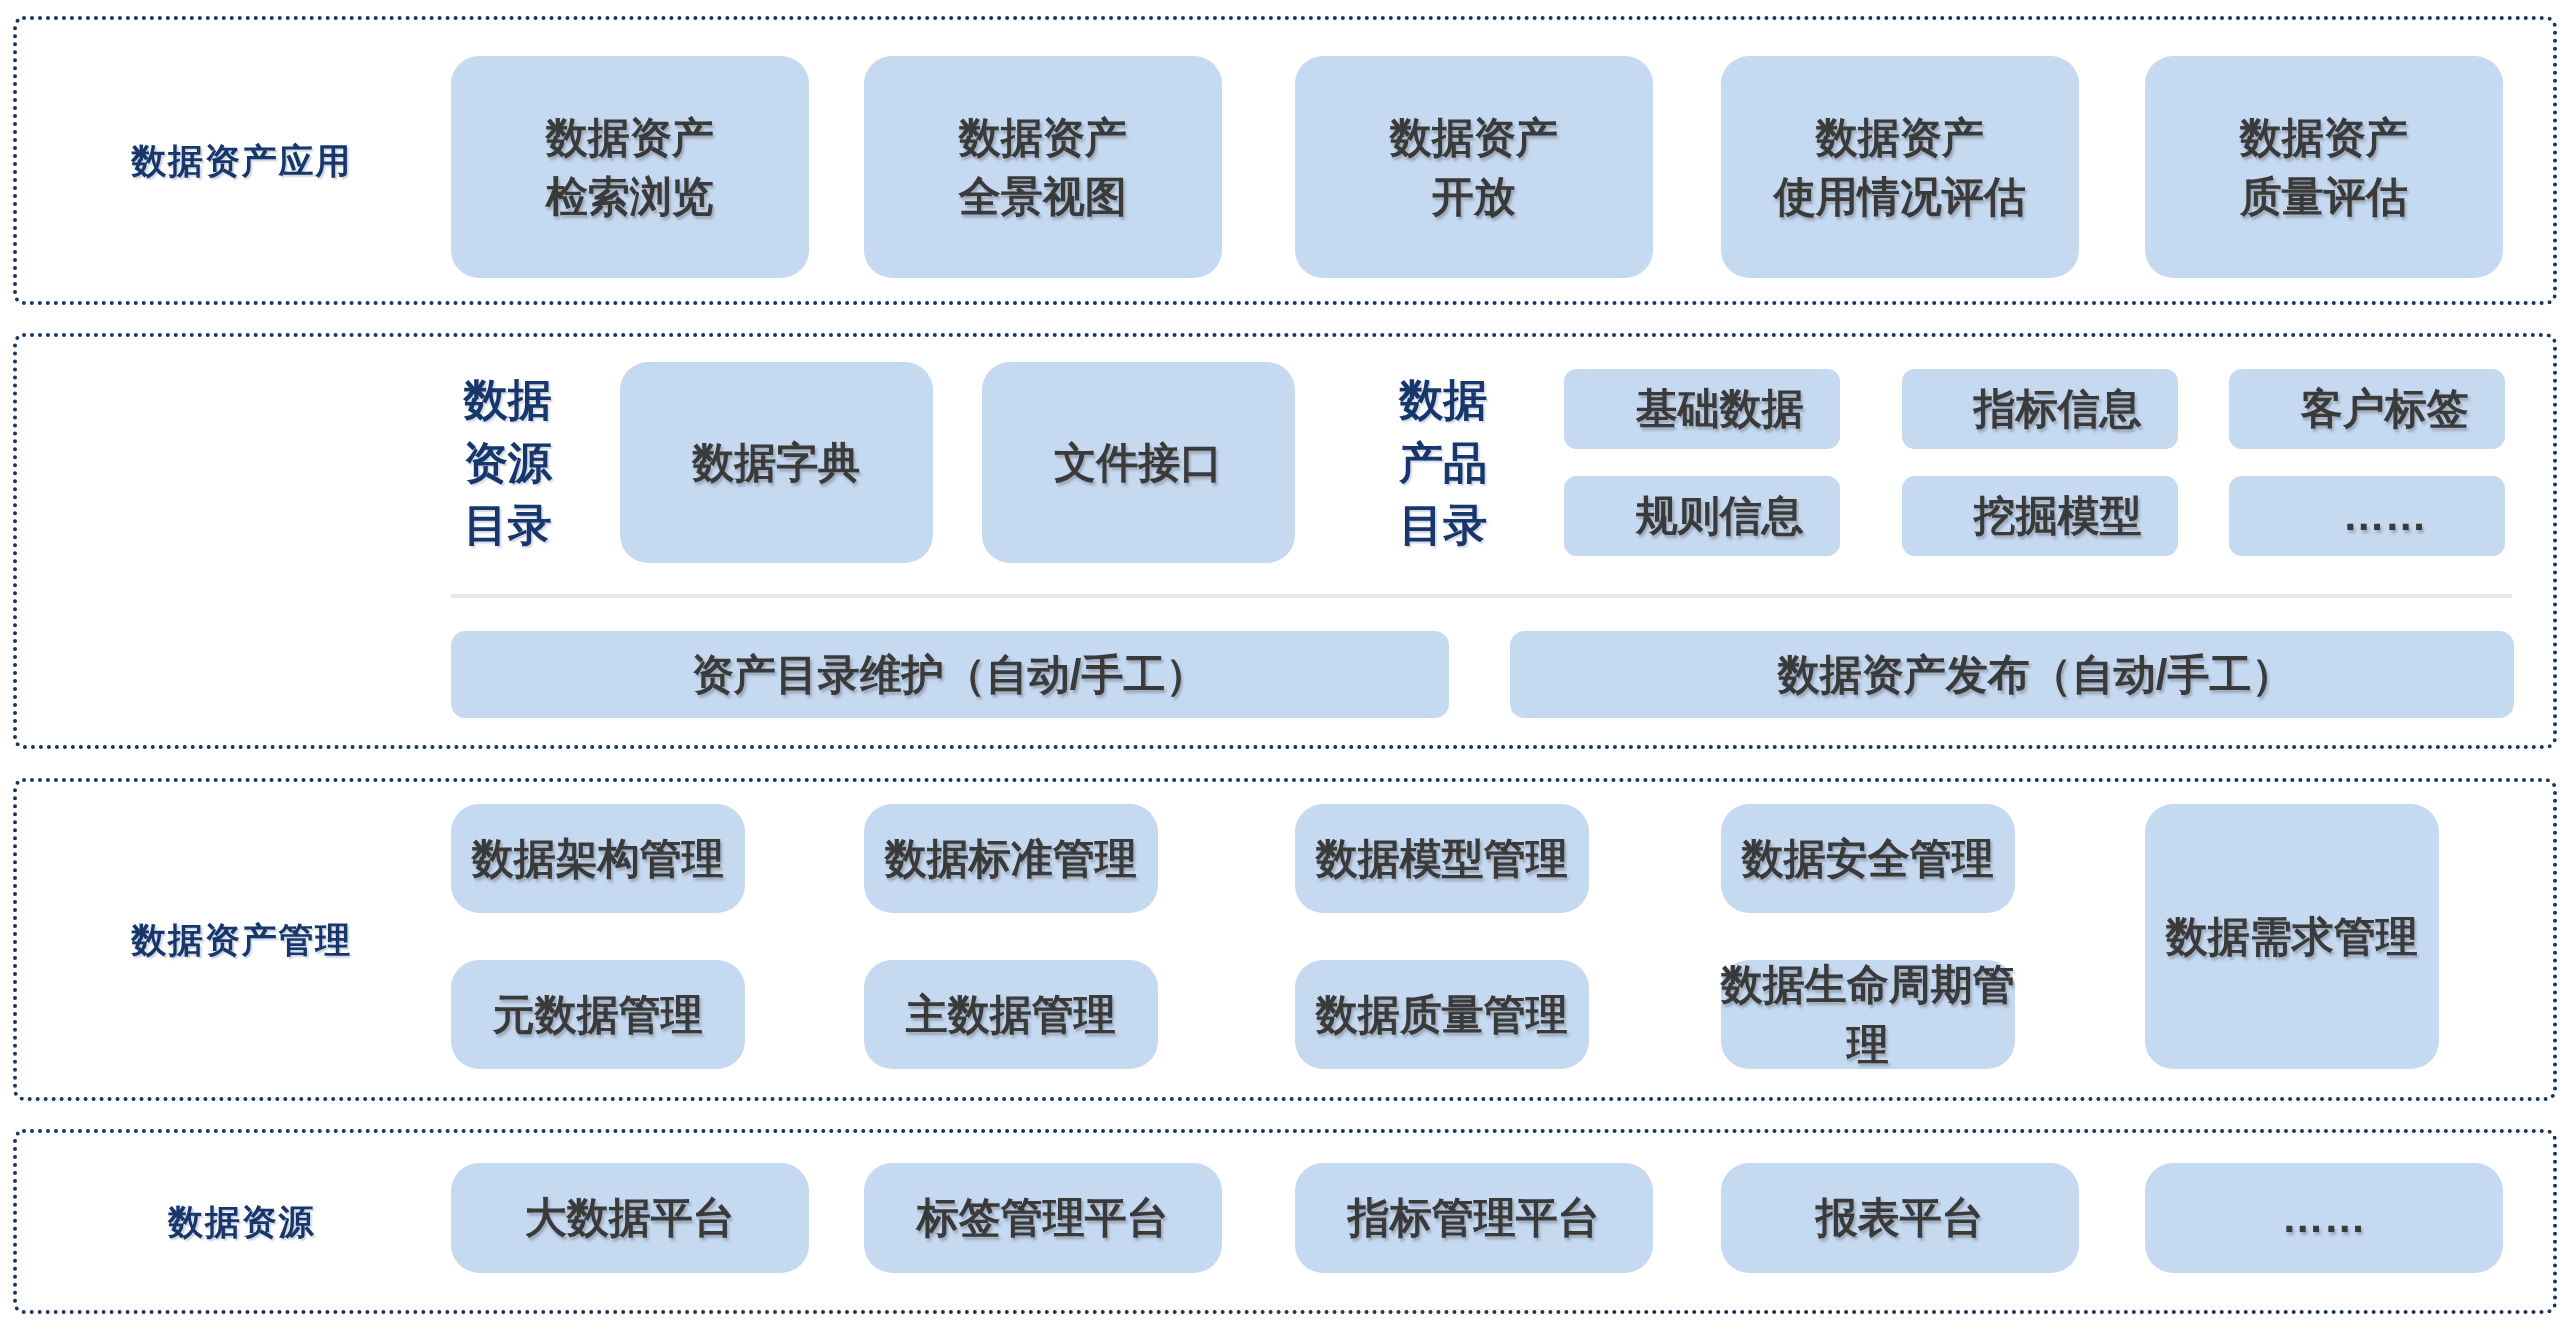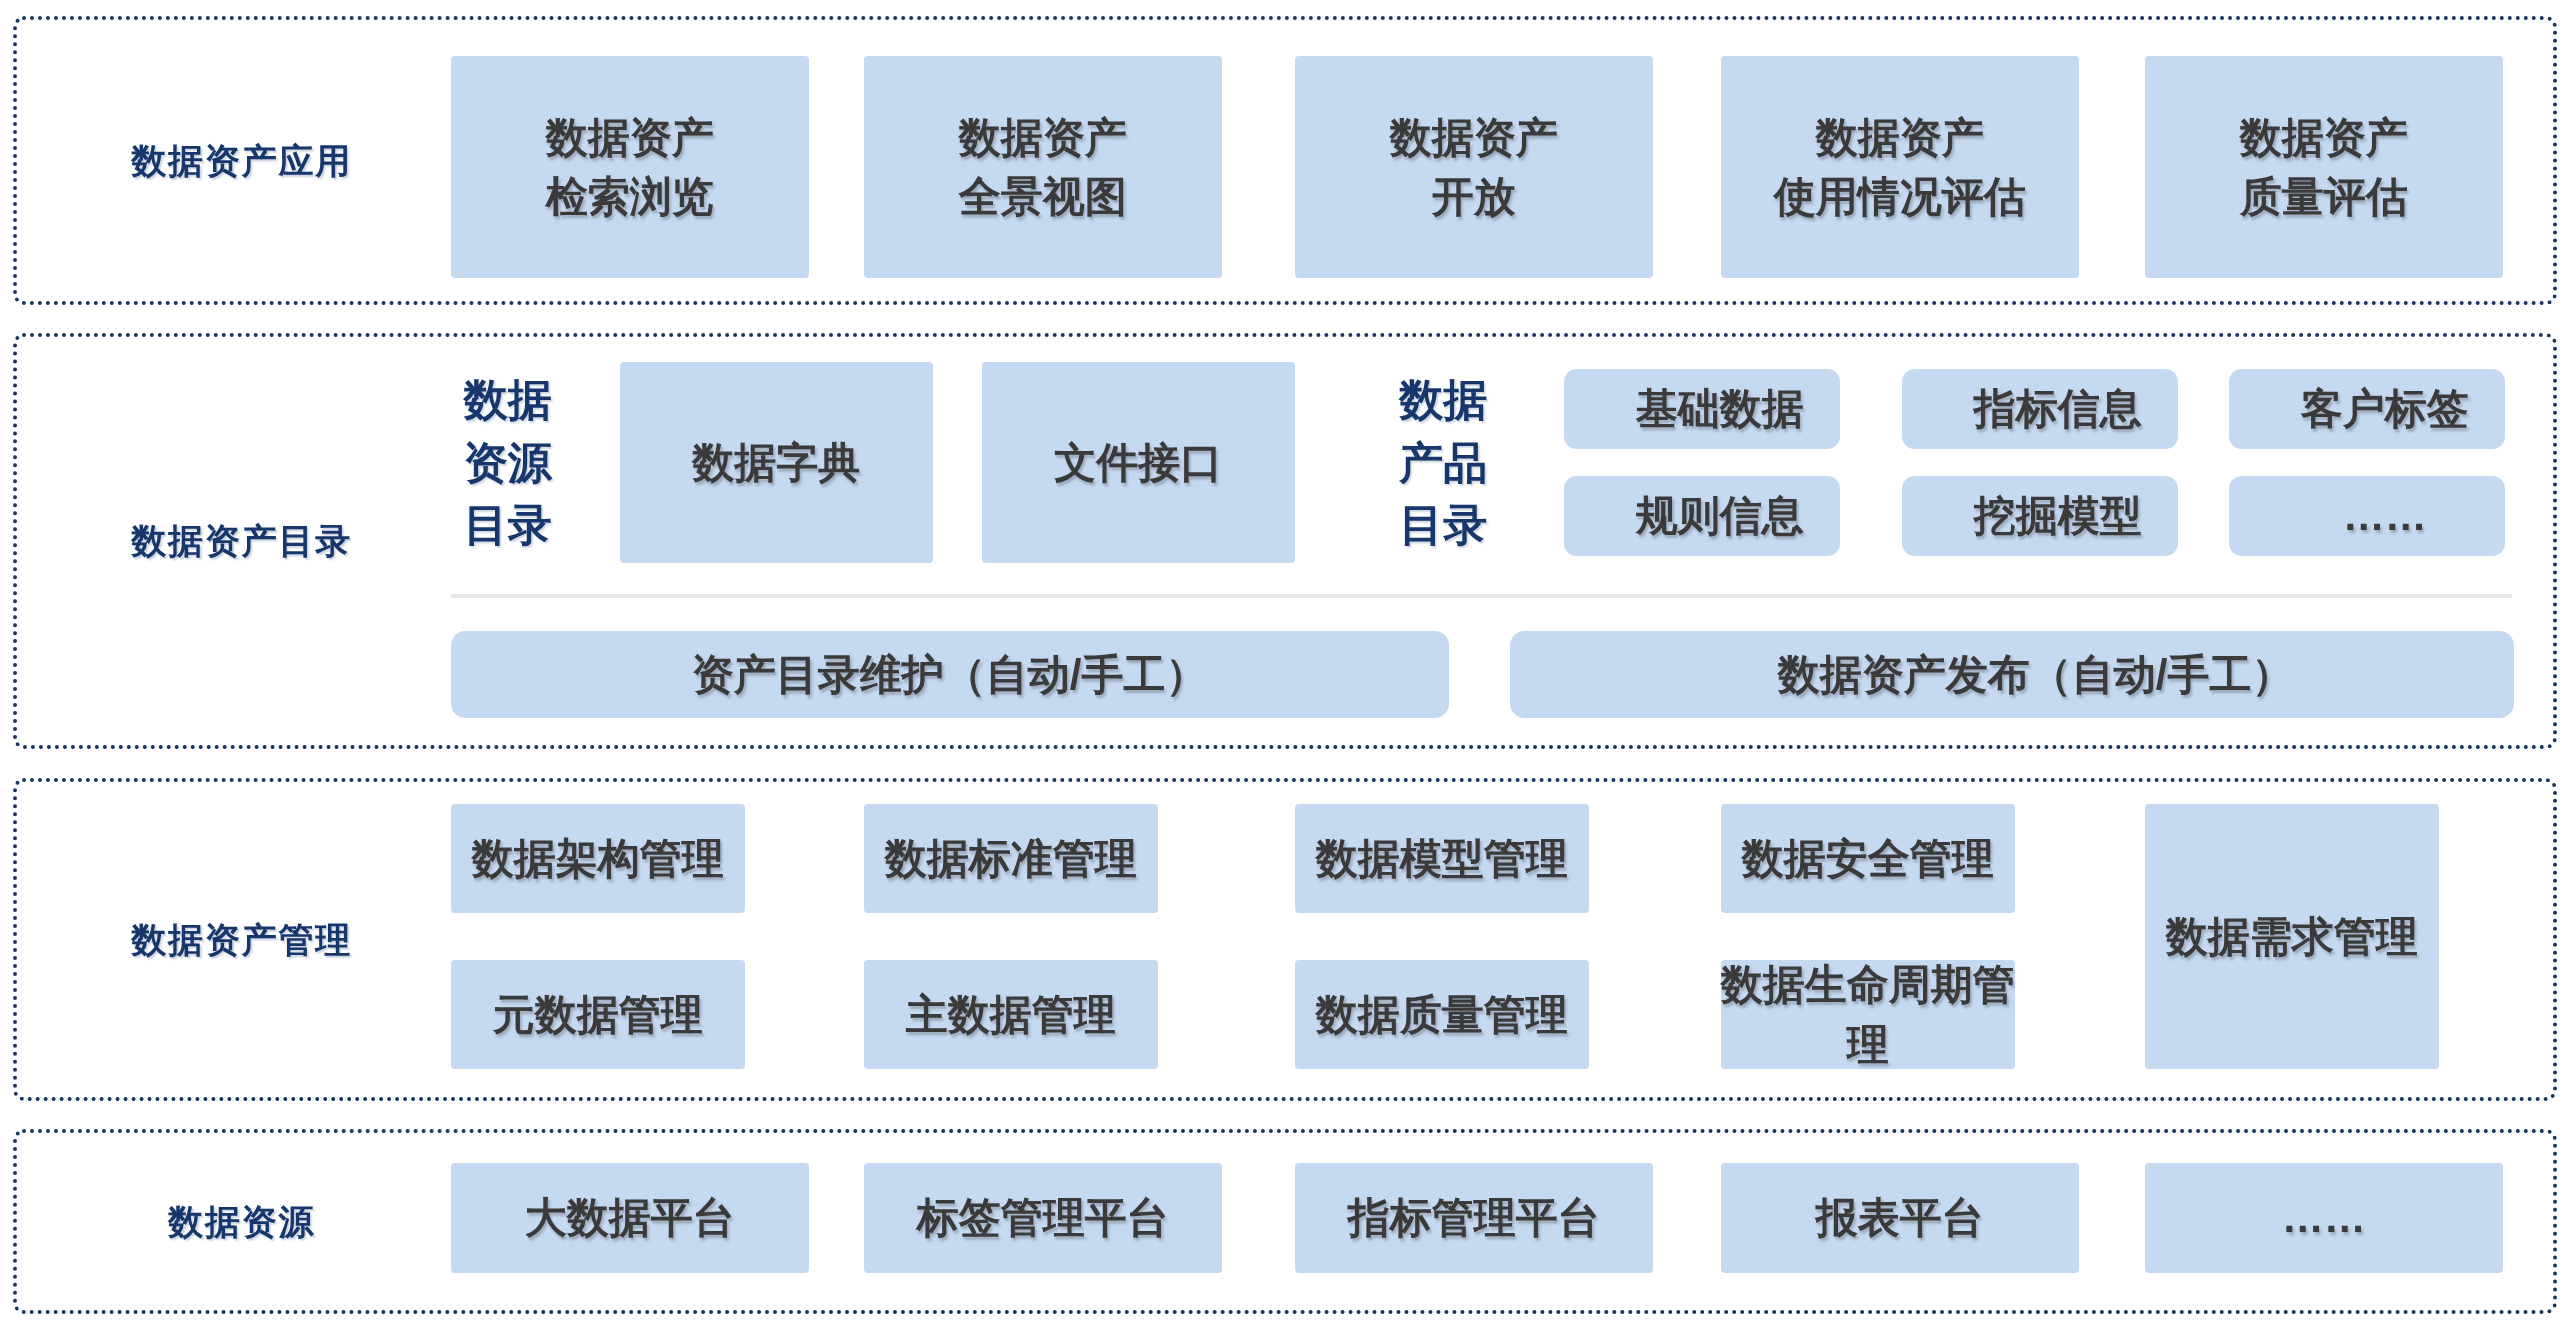--- a/index.html
+++ b/index.html
@@ -31,21 +31,21 @@
     width:404px;text-align:center;
     font-size:35px;font-weight:bold;color:var(--label_text);
     letter-spacing:1.8px;
     text-shadow:1.8px 2.7px 1.8px rgba(23,55,110,0.22);
     white-space:nowrap;
   }
   .box{
     position:absolute;background:var(--box_fill);color:var(--box_text);
     display:flex;align-items:center;justify-content:center;
     text-align:center;font-size:42px;font-weight:600;line-height:1.42;
-    white-space:pre-line;border-radius:4px;
+    white-space:pre-line;border-radius:28px;
     text-shadow:1.8px 2.7px 2.7px rgba(60,60,60,0.30);
   }
   .sublabel{
     position:absolute;display:flex;align-items:center;justify-content:center;
     text-align:center;font-size:44px;font-weight:bold;color:var(--label_text);
     line-height:1.42;white-space:pre-line;
     text-shadow:1.8px 1.8px 1.8px rgba(23,55,110,0.20);
   }
   
   .c1{left:434px}.c2{left:847px}.c3{left:1278px}.c4{left:1704px}.c5{left:2128px}
@@ -85,21 +85,20 @@
 全景视图</div>
     <div class="box c3">数据资产
 开放</div>
     <div class="box c4">数据资产
 使用情况评估</div>
     <div class="box c5">数据资产
 质量评估</div>
   </div>
 
   <div class="sec" id="s2">
-    <div class="sec-label">数据资产目录</div>
 
     <div class="sublabel" id="sub-resource">数据
 资源
 目录</div>
     <div class="box big" id="box-dict">数据字典</div>
     <div class="box big" id="box-file">文件接口</div>
 
     <div class="sublabel" id="sub-product">数据
 产品
 目录</div>

